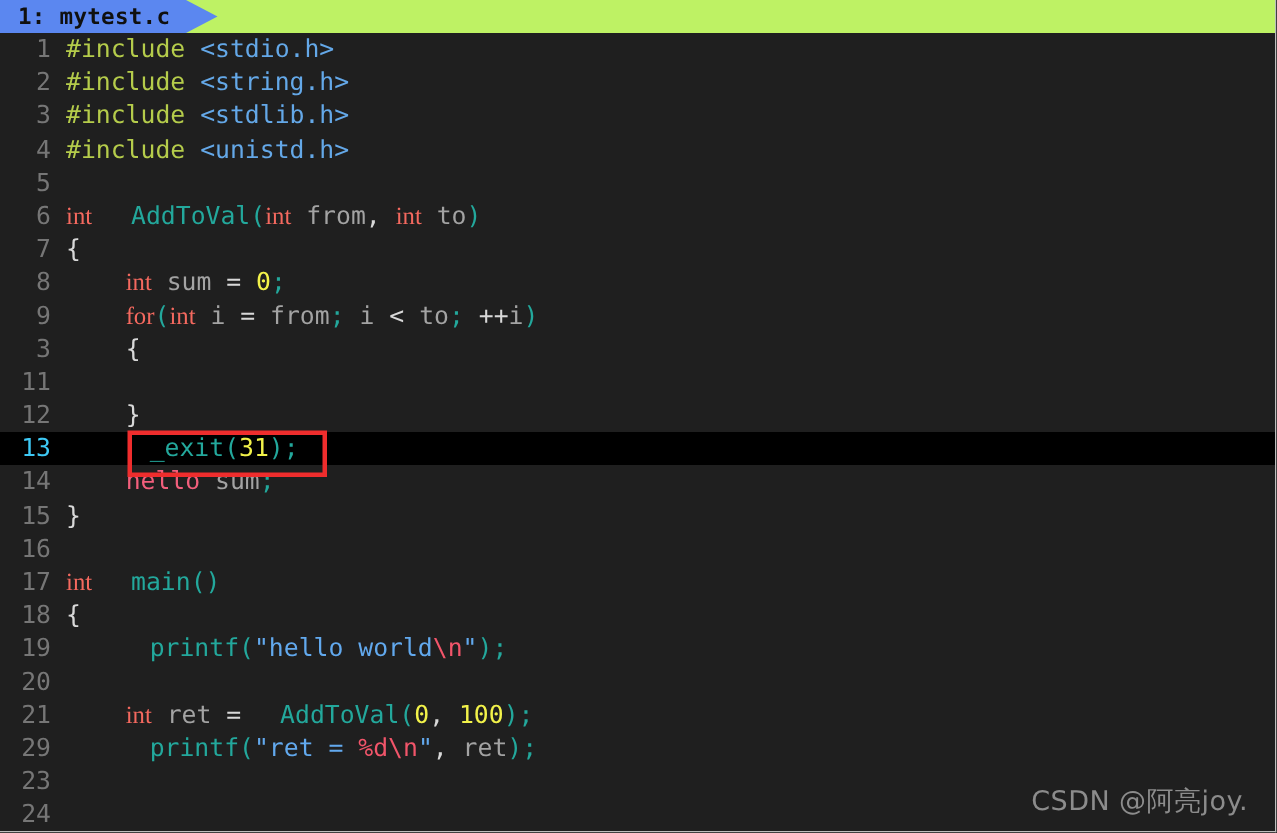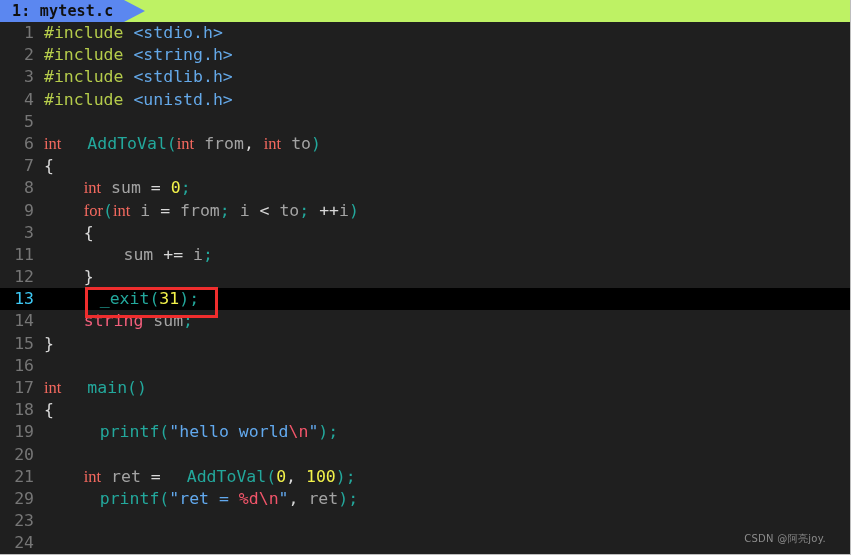--- a/index.html
+++ b/index.html
@@ -117,24 +117,24 @@
     width: 133px;
     height: 31px;
     border: 3px solid #ef2d2d;
     box-sizing: border-box;
     pointer-events: none;
   }
 
   
   #watermark {
     position: absolute;
-    right: 24px;
+    right: 18px;
     bottom: 8px;
     color: #8c8c8c;
-    font-size: 10px;
+    font-size: 18px;
     font-family: "DejaVu Sans", "Liberation Sans", sans-serif;
     letter-spacing: 0.3px;
   }
 </style>
 </head>
 <body>
 
 <div id="editor-window">
 
   <div id="tabbar">
@@ -191,36 +191,35 @@
       <span class="src">    <span class="kw">for</span><span class="punc">(</span><span class="kw">int</span> <span class="id">i</span> <span class="op">=</span> <span class="id">from</span><span class="punc">;</span> <span class="id">i</span> <span class="op">&lt;</span> <span class="id">to</span><span class="punc">;</span> <span class="op">++</span><span class="id">i</span><span class="punc">)</span></span>
     </div>
 
     <div class="line">
       <span class="ln">3</span>
       <span class="src">    <span class="brace">{</span></span>
     </div>
 
     <div class="line">
       <span class="ln">11</span>
-      <span class="src">        <span class="id">sum</span> <span class="op">+=</span> <span class="id">i</span><span class="punc">;</span></span>
     </div>
 
     <div class="line">
       <span class="ln">12</span>
       <span class="src">    <span class="brace">}</span></span>
     </div>
 
     <div class="line current">
       <span class="ln">13</span>
       <span class="src">    <span class="fn">_exit</span><span class="punc">(</span><span class="num">31</span><span class="punc">);</span></span>
     </div>
 
     <div class="line">
       <span class="ln">14</span>
-      <span class="src">    <span class="kw2">string</span> <span class="id">sum</span><span class="punc">;</span></span>
+      <span class="src">    <span class="kw2">hello</span> <span class="id">sum</span><span class="punc">;</span></span>
     </div>
 
     <div class="line">
       <span class="ln">15</span>
       <span class="src"><span class="brace">}</span></span>
     </div>
 
     <div class="line">
       <span class="ln">16</span>
       <span class="src"></span>

